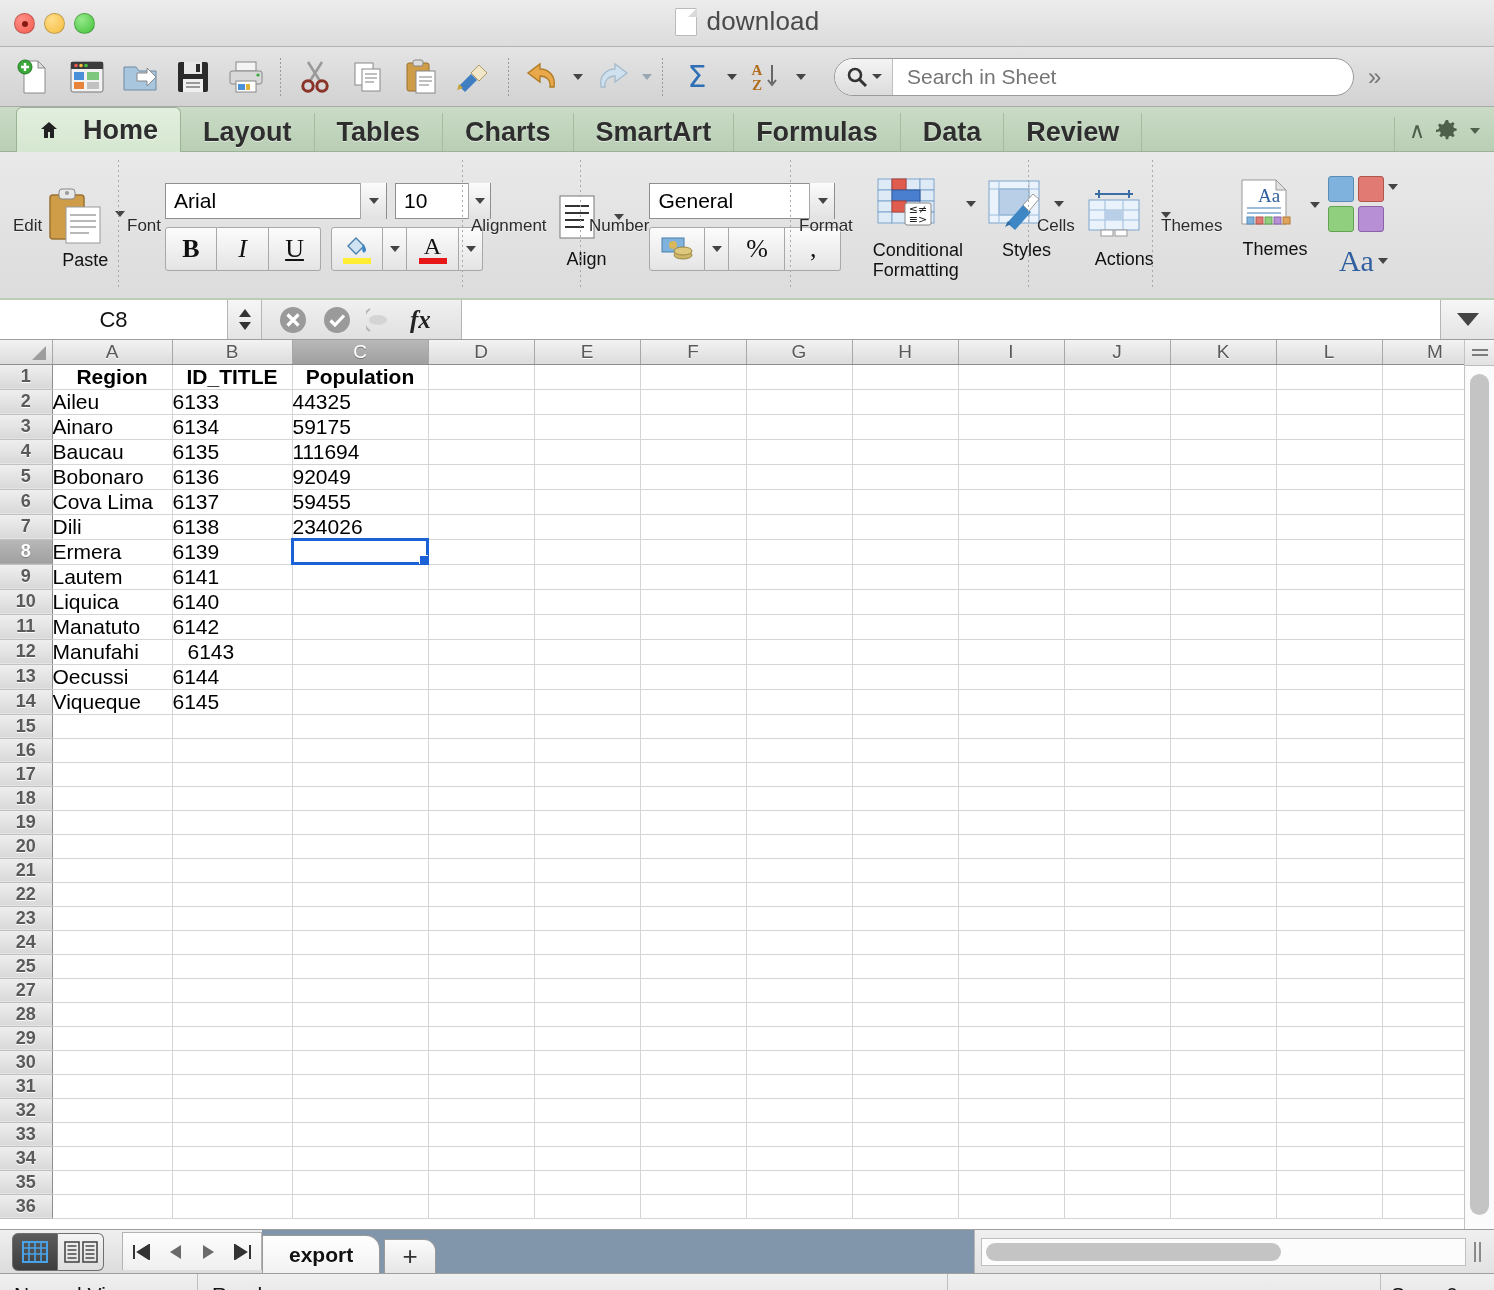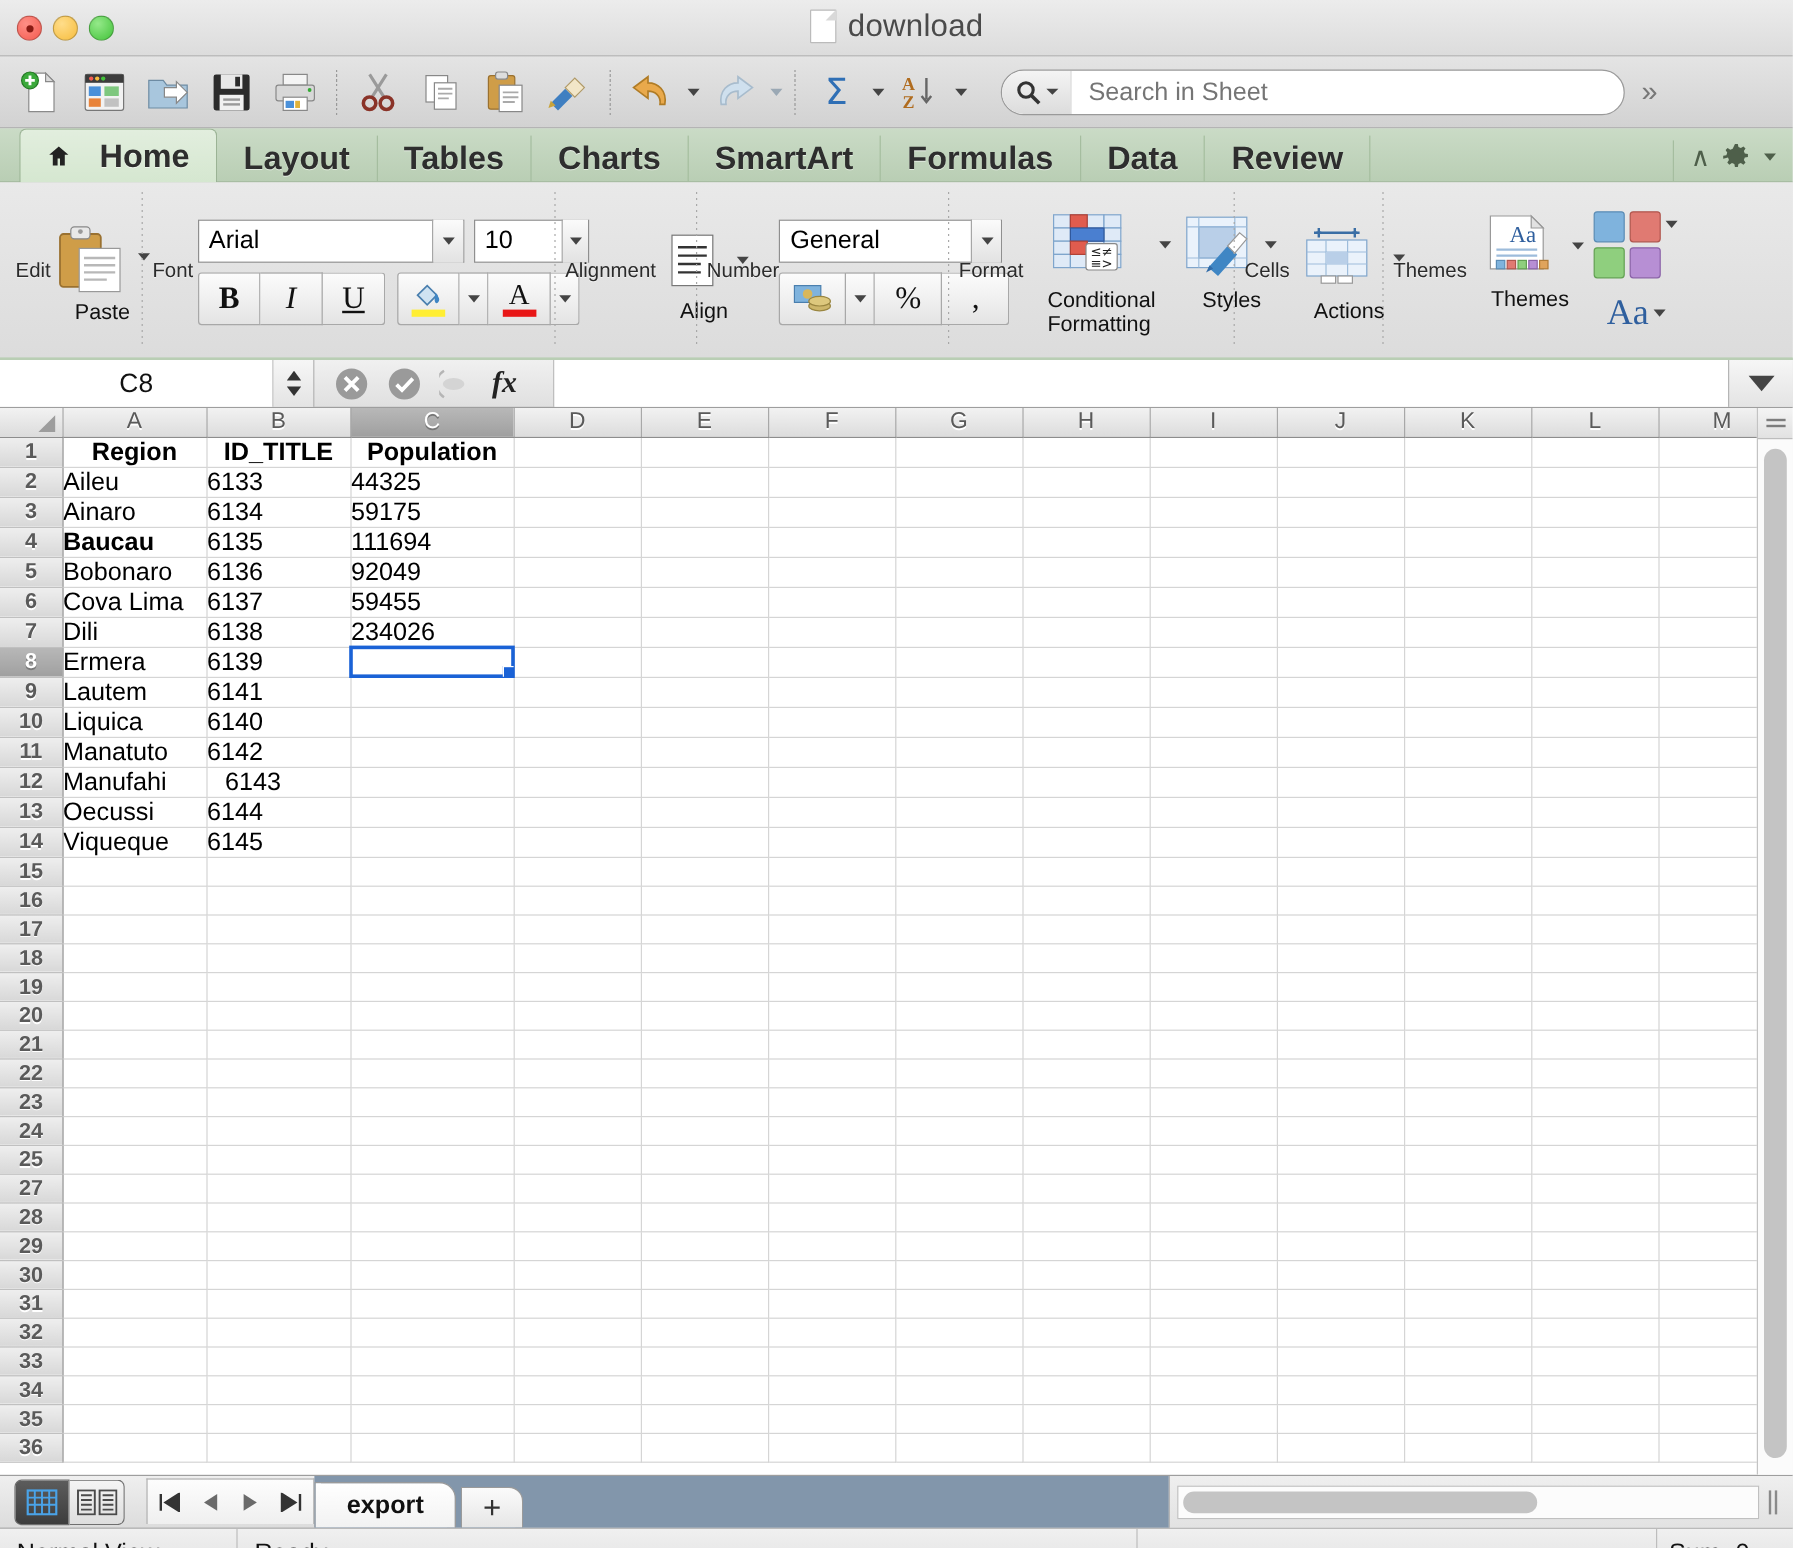--- a/index.html
+++ b/index.html
@@ -673,21 +673,21 @@
           <td class="cell" style="width: 106px;"></td>
           <td class="cell" style="width: 106px;"></td>
           <td class="cell" style="width: 106px;"></td>
           <td class="cell" style="width: 106px;"></td>
           <td class="cell" style="width: 106px;"></td>
           <td class="cell" style="width: 106px;"></td>
           <td class="cell" style="width: 106px;"></td>
         </tr>
         <tr>
           <td class="rowhead">4</td>
-          <td class="cell" style="width: 120px; font-weight: bold;">Baucau</td>
+          <td class="cell" style="width: 120px;">Baucau</td>
           <td class="cell" style="width: 120px;">6135</td>
           <td class="cell num num" style="width: 136px;">111694</td>
           <td class="cell" style="width: 106px;"></td>
           <td class="cell" style="width: 106px;"></td>
           <td class="cell" style="width: 106px;"></td>
           <td class="cell" style="width: 106px;"></td>
           <td class="cell" style="width: 106px;"></td>
           <td class="cell" style="width: 106px;"></td>
           <td class="cell" style="width: 106px;"></td>
           <td class="cell" style="width: 106px;"></td>

